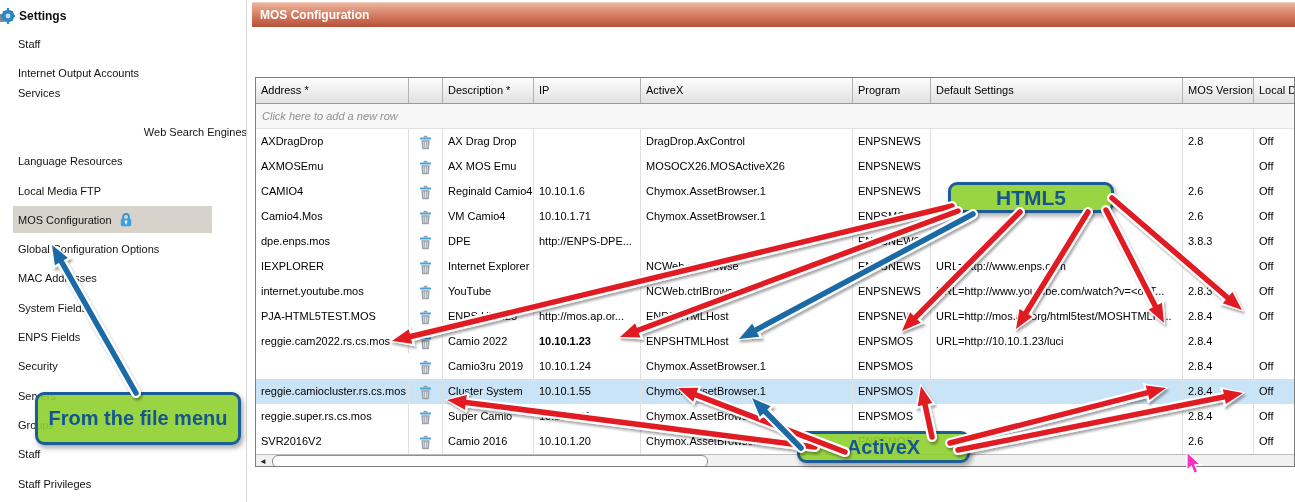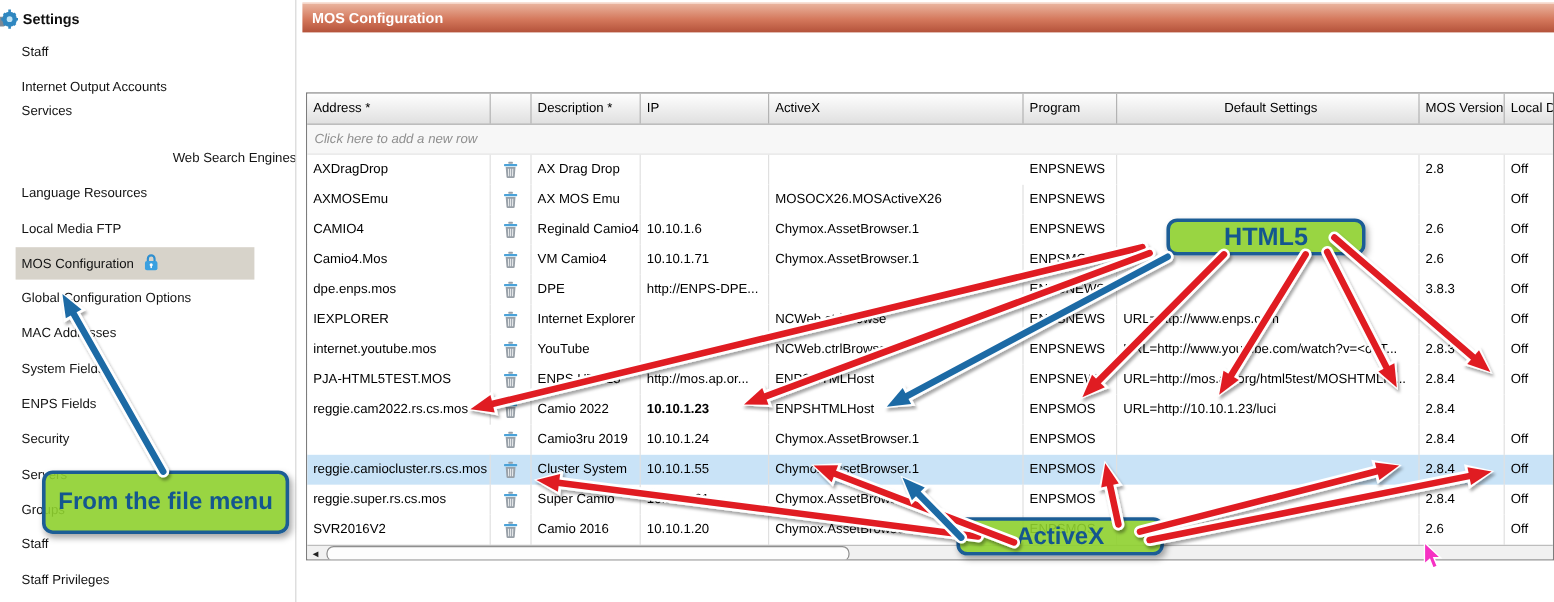--- a/index.html
+++ b/index.html
@@ -43,21 +43,21 @@
     border-top:1px solid #bdbdbd;}
   #hscroll-left{position:absolute;left:1px;top:1px;width:12px;height:11px;font-size:8px;
     line-height:11px;text-align:center;color:#222;}
   #hscroll-thumb{position:absolute;left:16px;top:0px;width:434px;height:11px;background:#fdfdfd;
     border:1px solid #8f8f8f;border-radius:6px;}
   
   .callout{position:absolute;z-index:40;background:rgba(142,208,45,0.90);
     border:3px solid #1c5d95;border-radius:9px;box-shadow:2px 3px 5px rgba(0,0,0,0.35);
     display:flex;align-items:center;justify-content:center;
     color:#14568f;font-weight:bold;box-sizing:border-box;}
-  #callout-html5{left:972px;top:182px;width:166px;height:31px;font-size:21px;}
+  #callout-html5{left:948px;top:182px;width:166px;height:31px;font-size:21px;}
   #callout-activex{left:797px;top:431px;width:173px;height:32px;font-size:20px;}
   #callout-filemenu{left:35px;top:392px;width:206px;height:53px;font-size:20px;}
   
   #overlay{position:absolute;left:0;top:0;width:1295px;height:502px;z-index:50;pointer-events:none;}
   #cursor{position:absolute;left:1186px;top:452px;z-index:60;pointer-events:none;}
 </style>
 </head>
 <body>
 
 <div id="sidebar">
@@ -114,38 +114,39 @@
   </div>
 
   <div id="mos-table">
     <div class="hdr-row" id="table-header">
         <div class="hdr-cell" style="left: 0px; width: 153px;">Address *</div>
         <div class="hdr-cell" style="left: 153px; width: 34px;"></div>
         <div class="hdr-cell" style="left: 187px; width: 91px;">Description *</div>
         <div class="hdr-cell" style="left: 278px; width: 107px;">IP</div>
         <div class="hdr-cell" style="left: 385px; width: 212px;">ActiveX</div>
         <div class="hdr-cell" style="left: 597px; width: 78px;">Program</div>
-        <div class="hdr-cell" style="left: 675px; width: 252px; text-align: center;">Default Settings</div>
+        <div class="hdr-cell" style="left: 675px; width: 252px;">Default Settings</div>
         <div class="hdr-cell" style="left: 927px; width: 71px;">MOS Version</div>
         <div class="hdr-cell" style="left: 998px; width: 48px;">Local Dr</div>
       </div>
     <div id="add-row">Click here to add a new row</div>
     <div id="table-body">
         <div class="t-row" style="top: 51px;">
           <div class="t-cell" style="left: 0px; width: 153px;">AXDragDrop</div>
           <div class="t-cell trash-cell" style="left: 153px; width: 34px;"><svg width="13" height="15" viewBox="0 0 13 15" style="vertical-align:middle">
               <rect x="4.6" y="0.8" width="3.8" height="1.6" rx="0.5" fill="#98a0a8"></rect>
               <rect x="1" y="2.6" width="11" height="2" rx="0.6" fill="#4aa2d8"></rect>
               <path d="M2.4,5.2 h8.2 l-0.7,8.2 a1,1 0 0 1 -1,0.9 h-4.8 a1,1 0 0 1 -1,-0.9 Z" fill="#98a0a8"></path>
               <line x1="4.7" y1="6.6" x2="4.9" y2="12.8" stroke="#e8eaec" stroke-width="0.9"></line>
               <line x1="6.5" y1="6.6" x2="6.5" y2="12.8" stroke="#e8eaec" stroke-width="0.9"></line>
               <line x1="8.3" y1="6.6" x2="8.1" y2="12.8" stroke="#e8eaec" stroke-width="0.9"></line>
             </svg></div>
           <div class="t-cell" style="left: 187px; width: 91px;">AX Drag Drop</div>
           <div class="t-cell" style="left: 278px; width: 107px;"></div>
+          <div class="t-cell" style="left: 385px; width: 212px;">DragDrop.AxControl</div>
           <div class="t-cell" style="left: 597px; width: 78px;">ENPSNEWS</div>
           <div class="t-cell" style="left: 675px; width: 252px;"></div>
           <div class="t-cell" style="left: 927px; width: 71px;">2.8</div>
           <div class="t-cell" style="left: 998px; width: 48px;">Off</div>
         </div>
         <div class="t-row" style="top: 76px;">
           <div class="t-cell" style="left: 0px; width: 153px;">AXMOSEmu</div>
           <div class="t-cell trash-cell" style="left: 153px; width: 34px;"><svg width="13" height="15" viewBox="0 0 13 15" style="vertical-align:middle">
               <rect x="4.6" y="0.8" width="3.8" height="1.6" rx="0.5" fill="#98a0a8"></rect>
               <rect x="1" y="2.6" width="11" height="2" rx="0.6" fill="#4aa2d8"></rect>

